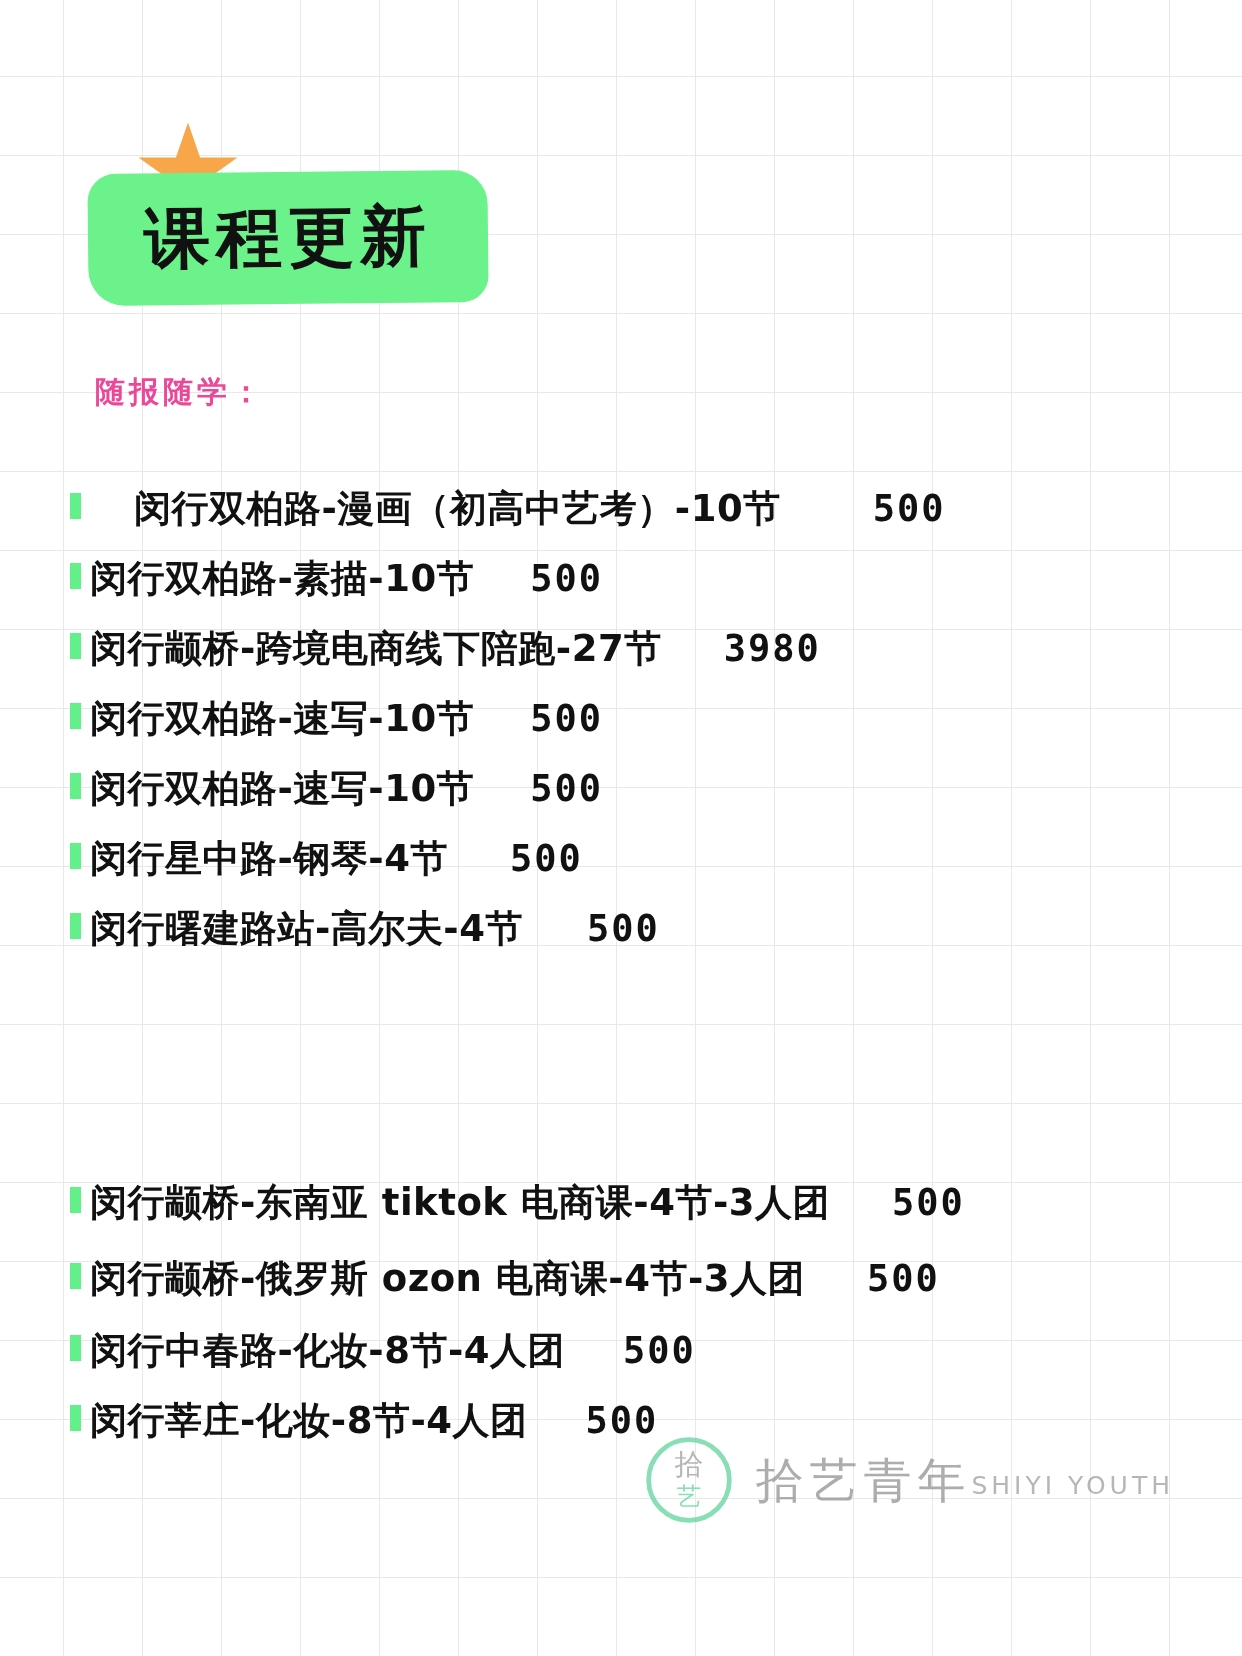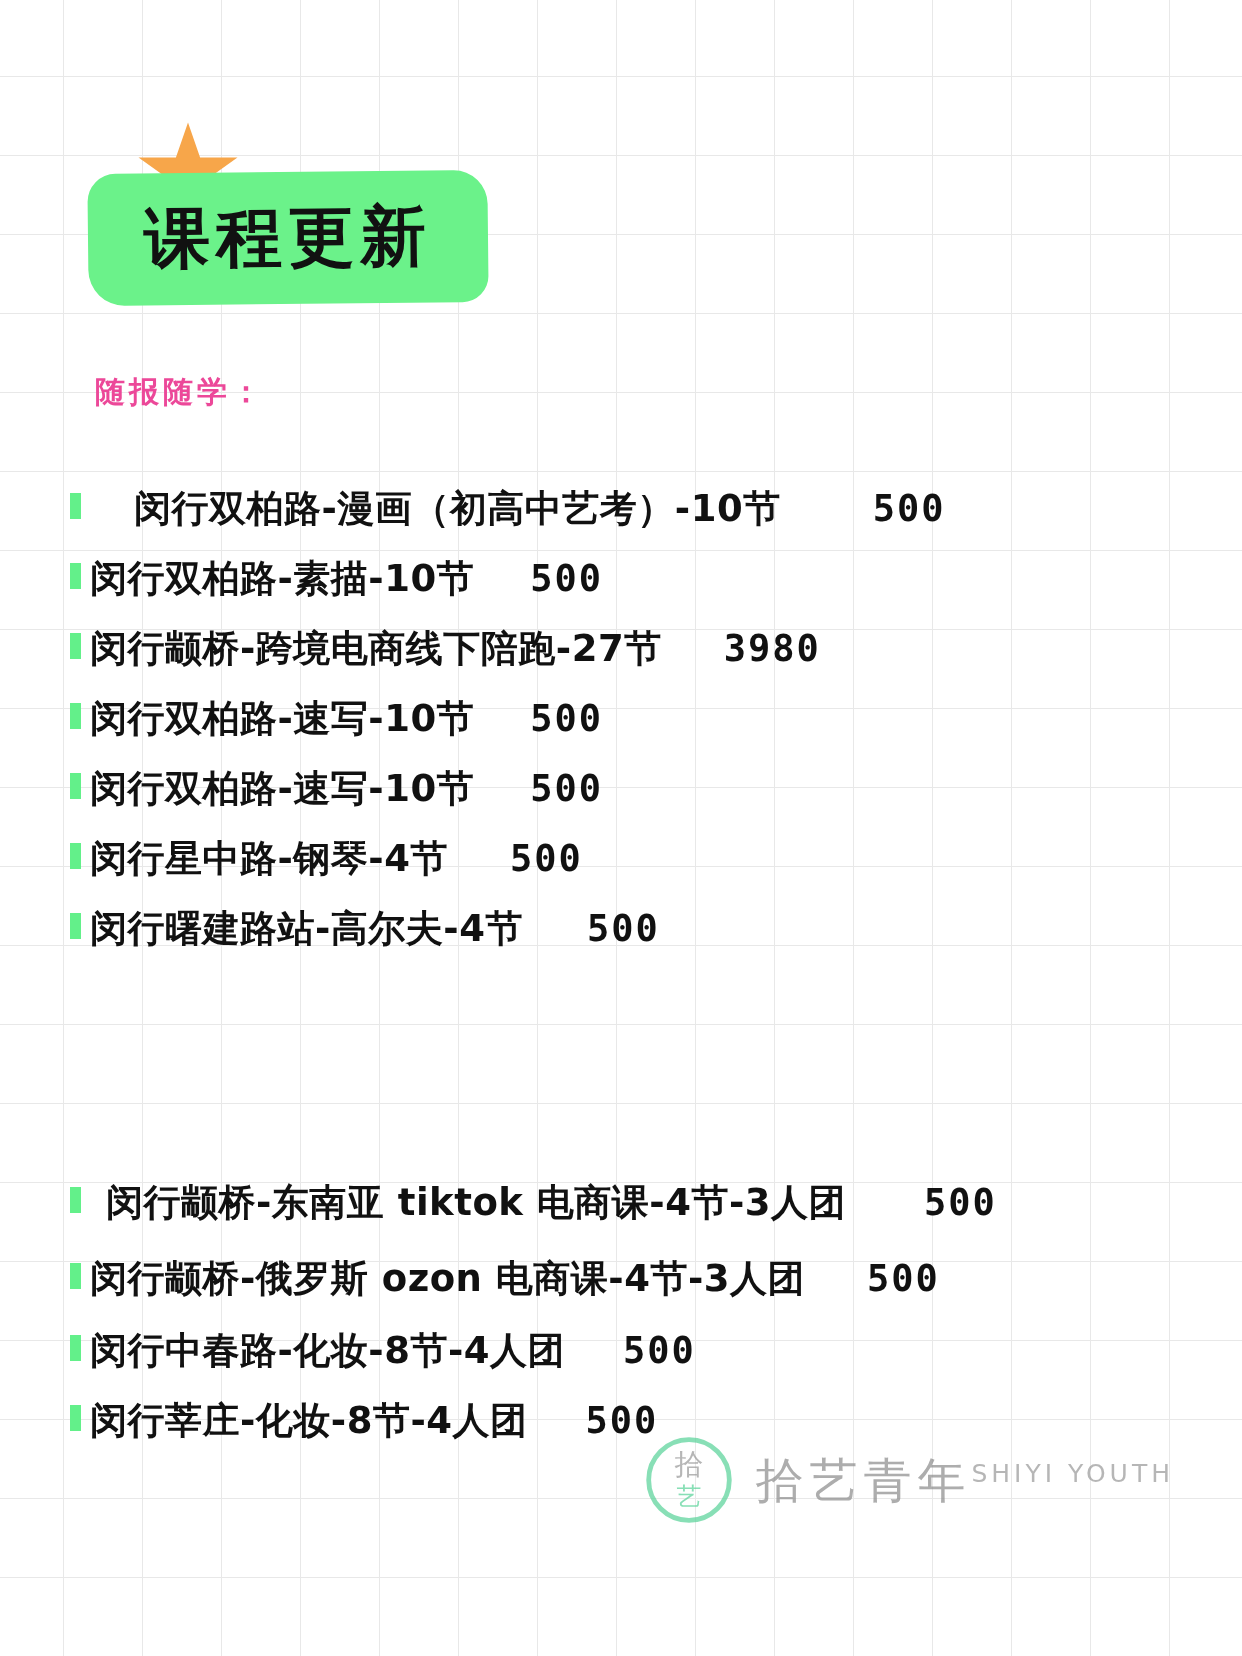--- a/index.html
+++ b/index.html
@@ -147,21 +147,21 @@
   #wm-cn {
     font-size: 48px;
     color: #8e8e8e;
     letter-spacing: 6px;
     font-family: "DejaVu Sans", sans-serif;
   }
   #wm-en {
     font-size: 25px;
     color: #9b9b9b;
     letter-spacing: 4px;
-    margin-top: 6px;
+    margin-top: 18px;
     font-family: "DejaVu Sans", sans-serif;
   }
 </style>
 </head>
 <body>
 
 <div id="grid-bg"></div>
 
 <div id="content">
 
@@ -204,21 +204,21 @@
     <span class="bullet"></span>
     <span class="course-name">闵行星中路-钢琴-4节</span>
     <span class="course-price" style="margin-left:62px;">500</span>
   </div>
   <div class="course-row" style="left:70px; top:904px;">
     <span class="bullet"></span>
     <span class="course-name">闵行曙建路站-高尔夫-4节</span>
     <span class="course-price" style="margin-left:64px;">500</span>
   </div>
 
-  <div class="course-row" style="left:70px; top:1178px;gap:16px;">
+  <div class="course-row" style="left:70px; top:1178px;">
     <span class="bullet"></span>
     <span class="course-name">闵行颛桥-东南亚 tiktok 电商课-4节-3人团</span>
     <span class="course-price" style="margin-left:62px;">500</span>
   </div>
   <div class="course-row" style="left:70px; top:1254px;">
     <span class="bullet"></span>
     <span class="course-name">闵行颛桥-俄罗斯 ozon 电商课-4节-3人团</span>
     <span class="course-price" style="margin-left:62px;">500</span>
   </div>
   <div class="course-row" style="left:70px; top:1326px;">

